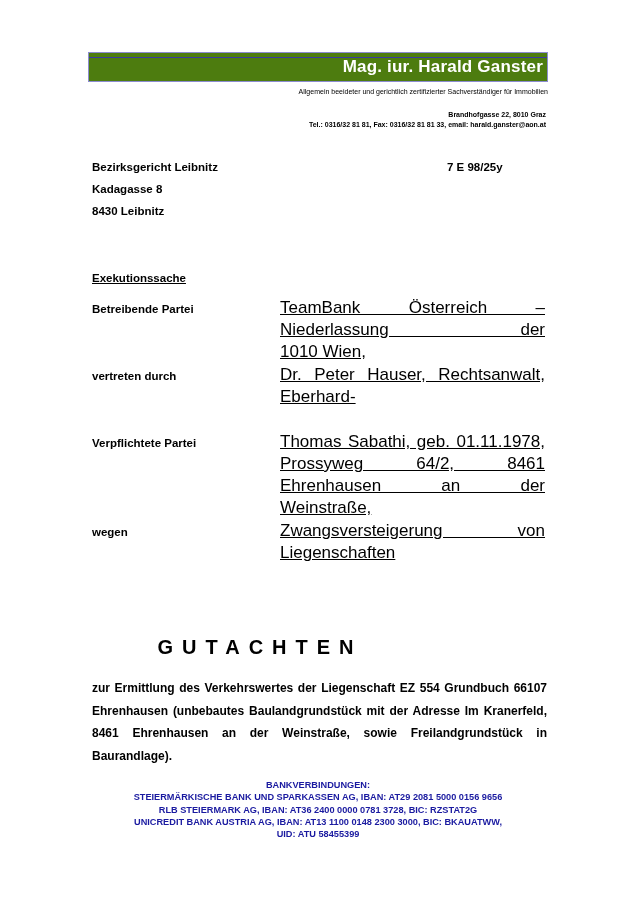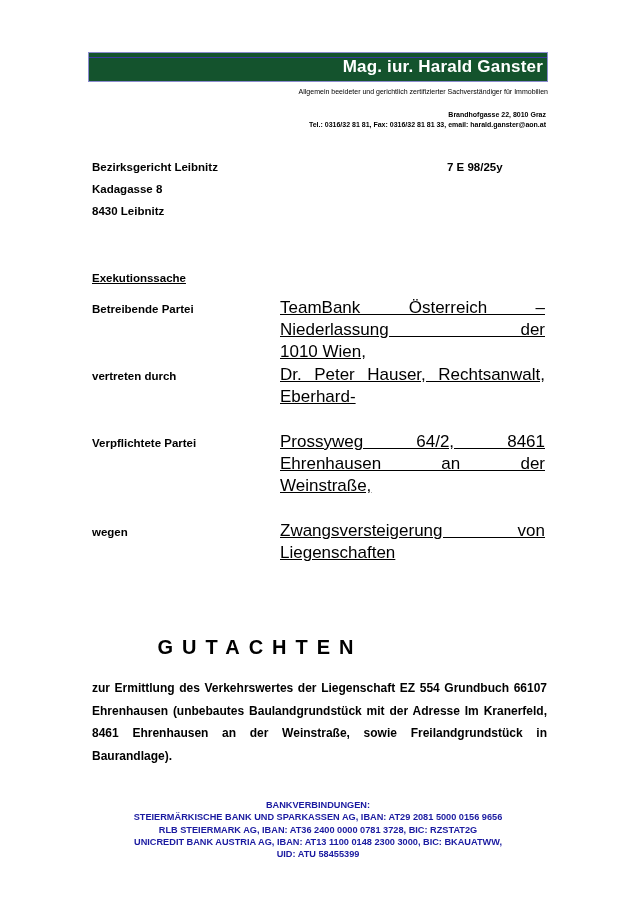--- a/index.html
+++ b/index.html
@@ -1,38 +1,38 @@
 <!DOCTYPE html>
 <html><head>
 <meta charset="utf-8">
 <style>
   html, body { margin: 0; padding: 0; background: #ffffff; }
   body { width: 636px; height: 900px; position: relative; overflow: hidden;
          font-family: "Liberation Sans", sans-serif; color: #000; }
   .band { position: absolute; left: 88px; top: 52px; width: 460px; height: 30px;
-          background: #14532d; border: 1px solid #8c8cd0; box-sizing: border-box; }
+          background: #4d7c0f; border: 1px solid #8c8cd0; box-sizing: border-box; }
   .band-line { position: absolute; left: 0; right: 0; top: 4px; height: 1px; background: #3a3aa0; }
   .band-title { position: absolute; right: 4px; top: 4px; color: #fff; font-weight: bold;
                 font-size: 17px; letter-spacing: 0.2px; }
   .subtitle { position: absolute; right: 88px; top: 88px; font-size: 7px; color: #000; }
   .addr1 { position: absolute; right: 90px; top: 111px; font-size: 7px; font-weight: bold; }
   .addr2 { position: absolute; right: 90px; top: 121px; font-size: 7px; font-weight: bold; }
   .b { font-weight: bold; }
   .abs { position: absolute; font-size: 11.5px; margin-top: 12px; }
   .court { left: 92px; }
   .col-l { position: absolute; left: 92px; font-size: 11.5px; font-weight: bold; }
   .col-r { position: absolute; left: 280px; width: 265px; font-size: 17px; line-height: 22px;
            text-align: justify; text-align-last: left; text-decoration: underline; }
   .justify-full { text-align-last: justify; }
   .underline { text-decoration: underline; }
   .title { position: absolute; left: 0; width: 520px; top: 636px; text-align: center;
            font-weight: bold; font-size: 20px; letter-spacing: 9px; }
   .intro { position: absolute; left: 92px; width: 455px; top: 677px; font-weight: bold;
            font-size: 12px; line-height: 22.5px; text-align: justify; }
-  .bank { position: absolute; left: 0; width: 636px; top: 799px; text-align: center;
+  .bank { position: absolute; left: 0; width: 636px; top: 779px; text-align: center;
           color: #1a1aa0; font-weight: bold; font-size: 9.2px; line-height: 12.3px; }
 </style>
 </head>
 <body>
 
 <div class="band">
   <div class="band-line"></div>
   <div class="band-title">Mag. iur. Harald Ganster</div>
 </div>
 <div class="subtitle">Allgemein beeideter und gerichtlich zertifizierter Sachverständiger für Immobilien</div>
@@ -52,20 +52,21 @@
   <div>1010 Wien,</div>
 </div>
 
 <div class="col-l" style="top:370px">vertreten durch</div>
 <div class="col-r" style="top:364px">
   <div class="justify-full">Dr. Peter Hauser, Rechtsanwalt, Eberhard-</div>
 </div>
 
 <div class="col-l" style="top:437px">Verpflichtete Partei</div>
 <div class="col-r" style="top:431px">
+  <div class="justify-full">Thomas Sabathi, geb. 01.11.1978,</div>
   <div class="justify-full">Prossyweg 64/2, 8461 Ehrenhausen an der</div>
   <div>Weinstraße,</div>
 </div>
 
 <div class="col-l" style="top:526px">wegen</div>
 <div class="col-r" style="top:520px">
   <div>Zwangsversteigerung von Liegenschaften</div>
 </div>
 
 <div class="title">GUTACHTEN</div>

